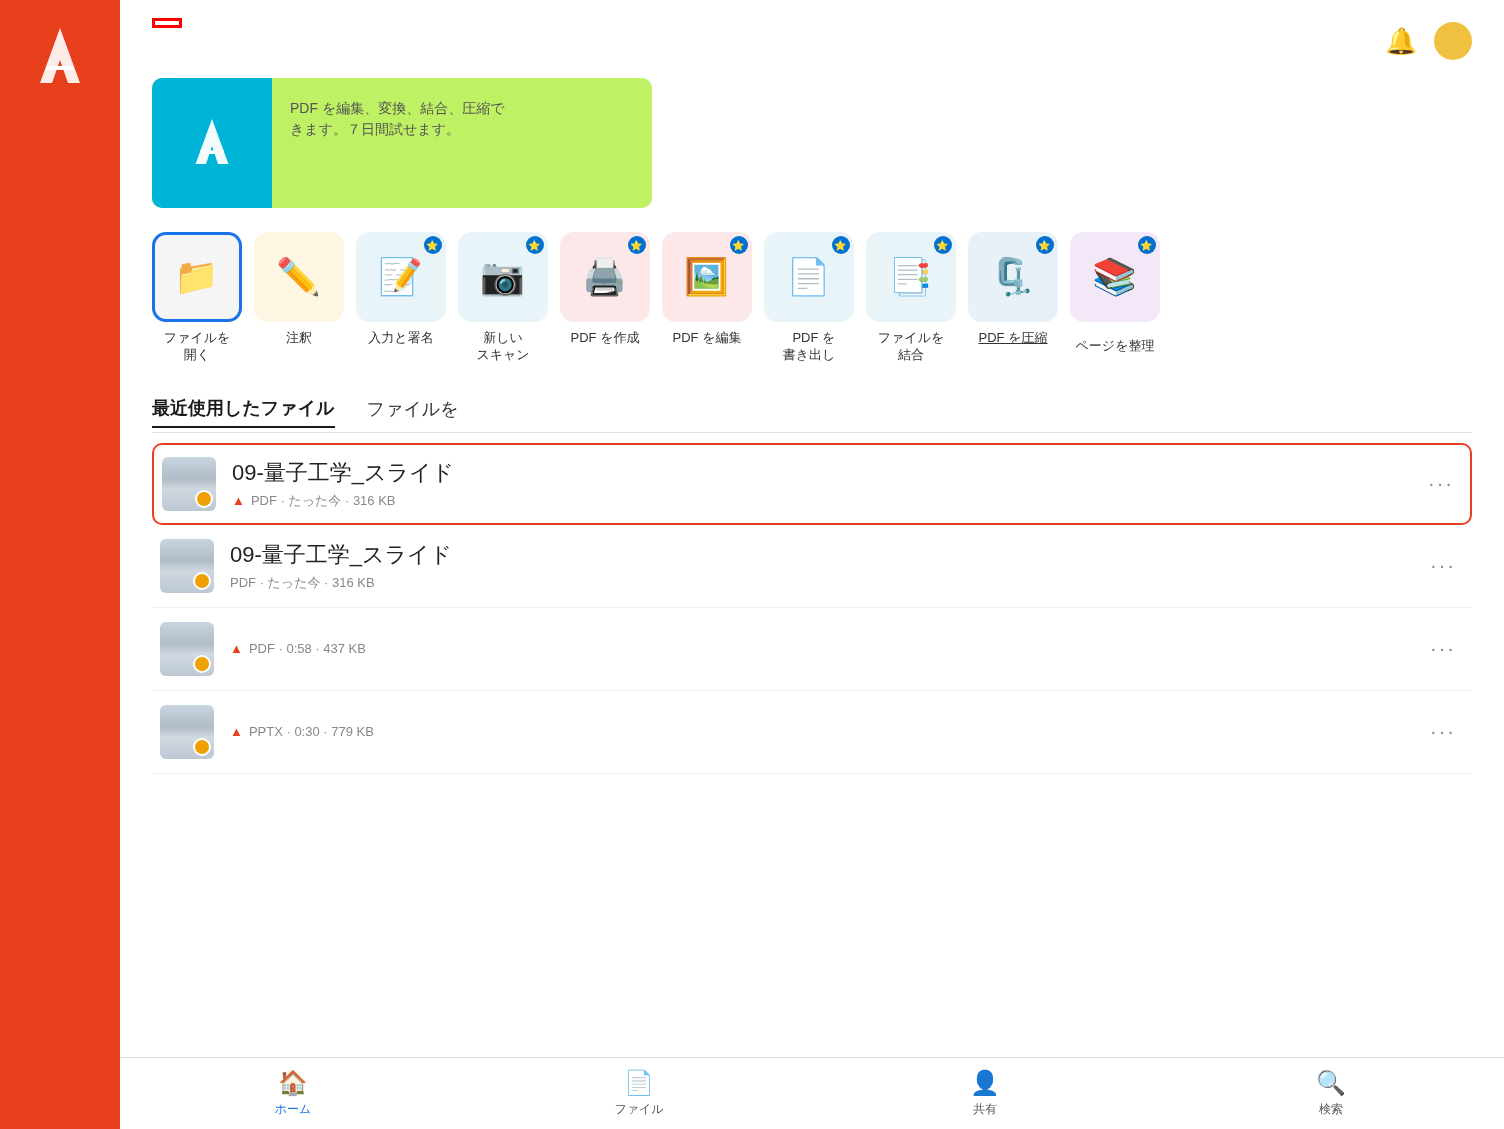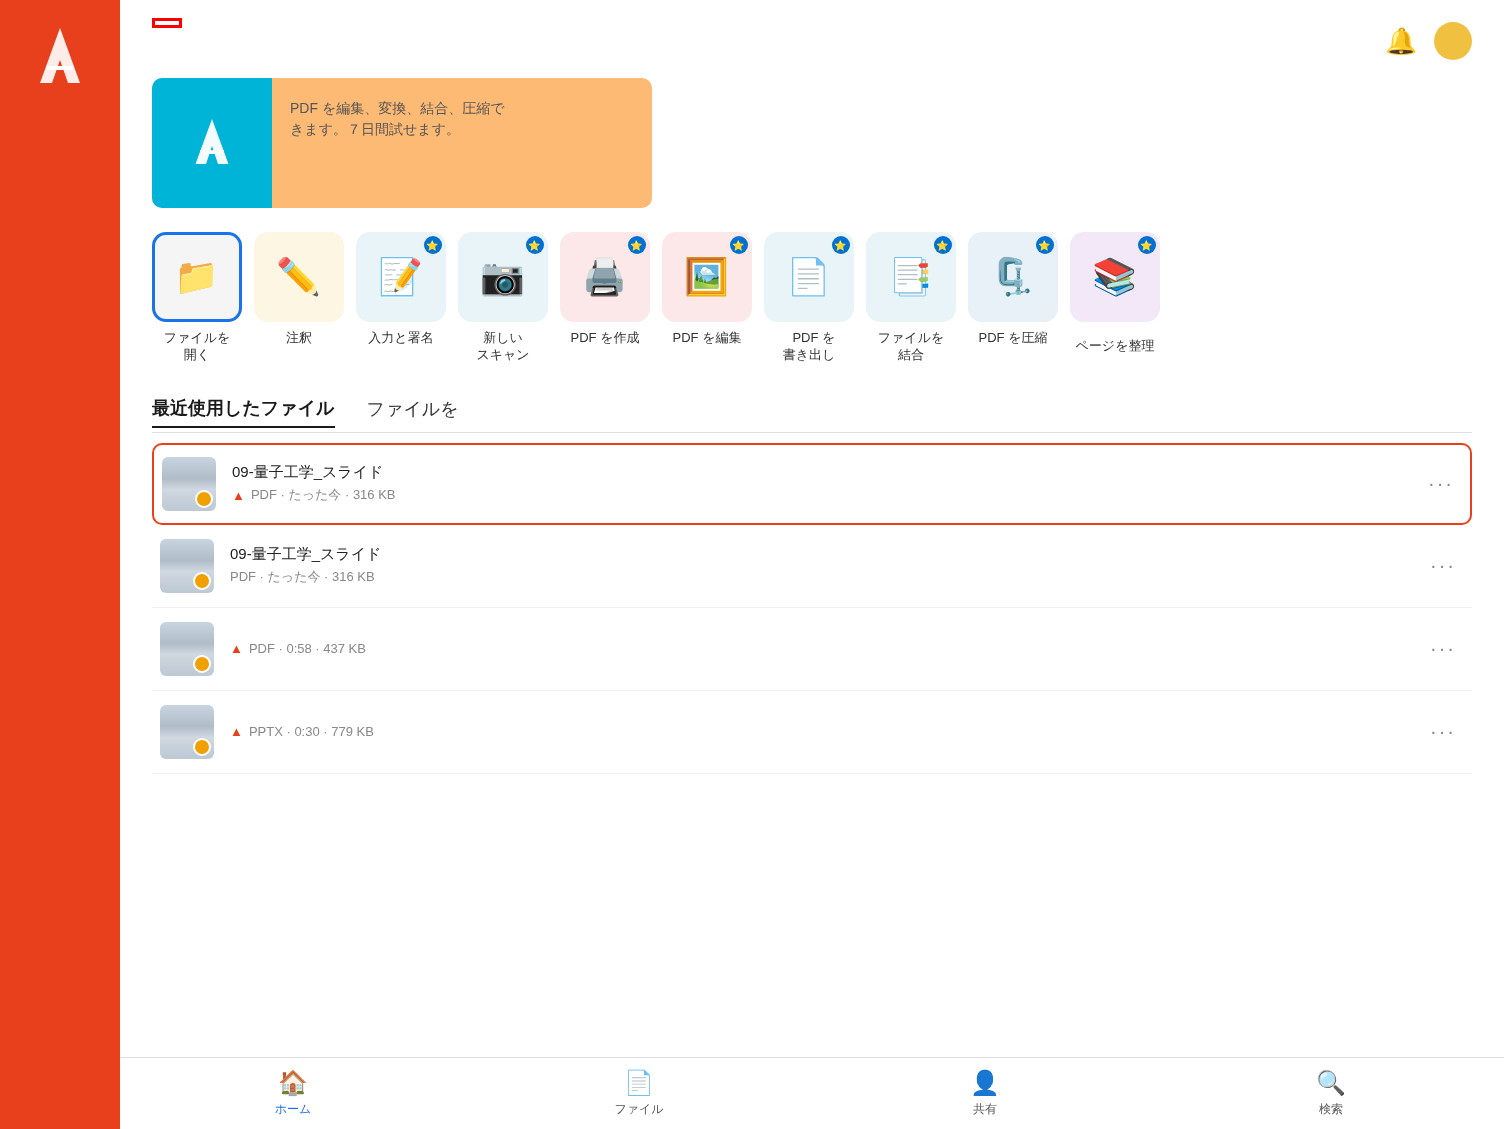--- a/index.html
+++ b/index.html
@@ -104,21 +104,21 @@
     }
     .avatar {
       width: 38px;
       height: 38px;
       border-radius: 50%;
       background: #f0c040;
     }
 
     
     .promo-banner {
-      background: #fdba74;
+      background: #bef264;
       border-radius: 10px;
       display: flex;
       align-items: stretch;
       margin: 18px 0 24px 0;
       max-width: 500px;
       min-height: 130px;
       overflow: hidden;
     }
     .promo-icon-area {
       background: #00b4d8;
@@ -297,21 +297,21 @@
       width: 18px;
       height: 18px;
       border-radius: 50%;
       background: #f0a000;
       border: 2px solid #fff;
     }
     .file-info {
       flex: 1;
     }
     .file-name {
-      font-size: 15px;
+      font-size: 22px;
       color: #222;
       margin-bottom: 4px;
     }
     .file-meta {
       display: flex;
       align-items: center;
       gap: 6px;
       font-size: 13px;
       color: #888;
     }
@@ -463,21 +463,21 @@
           <div class="tool-badge" style="font-size: 10px; background: rgb(0, 112, 210);">⭐</div>
         </div>
         <div class="tool-name" style="white-space: pre-line;">ファイルを
 結合</div>
       </div>
       <div class="tool-item">
         <div class="tool-icon-box" style="background: rgb(232, 240, 248);">
           <span style="font-size: 36px;">🗜️</span>
           <div class="tool-badge" style="font-size: 10px; background: rgb(0, 112, 210);">⭐</div>
         </div>
-        <div class="tool-name" style="white-space: pre-line;">PDF を圧縮</div>
+        <div class="tool-name" style="white-space: pre-line; text-decoration: underline;">PDF を圧縮</div>
       </div>
       <div class="tool-item">
         <div class="tool-icon-box" style="background: rgb(243, 232, 248);">
           <span style="font-size: 36px;">📚</span>
           <div class="tool-badge" style="font-size: 10px; background: rgb(0, 112, 210);">⭐</div>
         </div>
         <div class="tool-name" style="white-space: pre-line; margin-top: 8px;">ページを整理</div>
       </div>
     </div>
 

